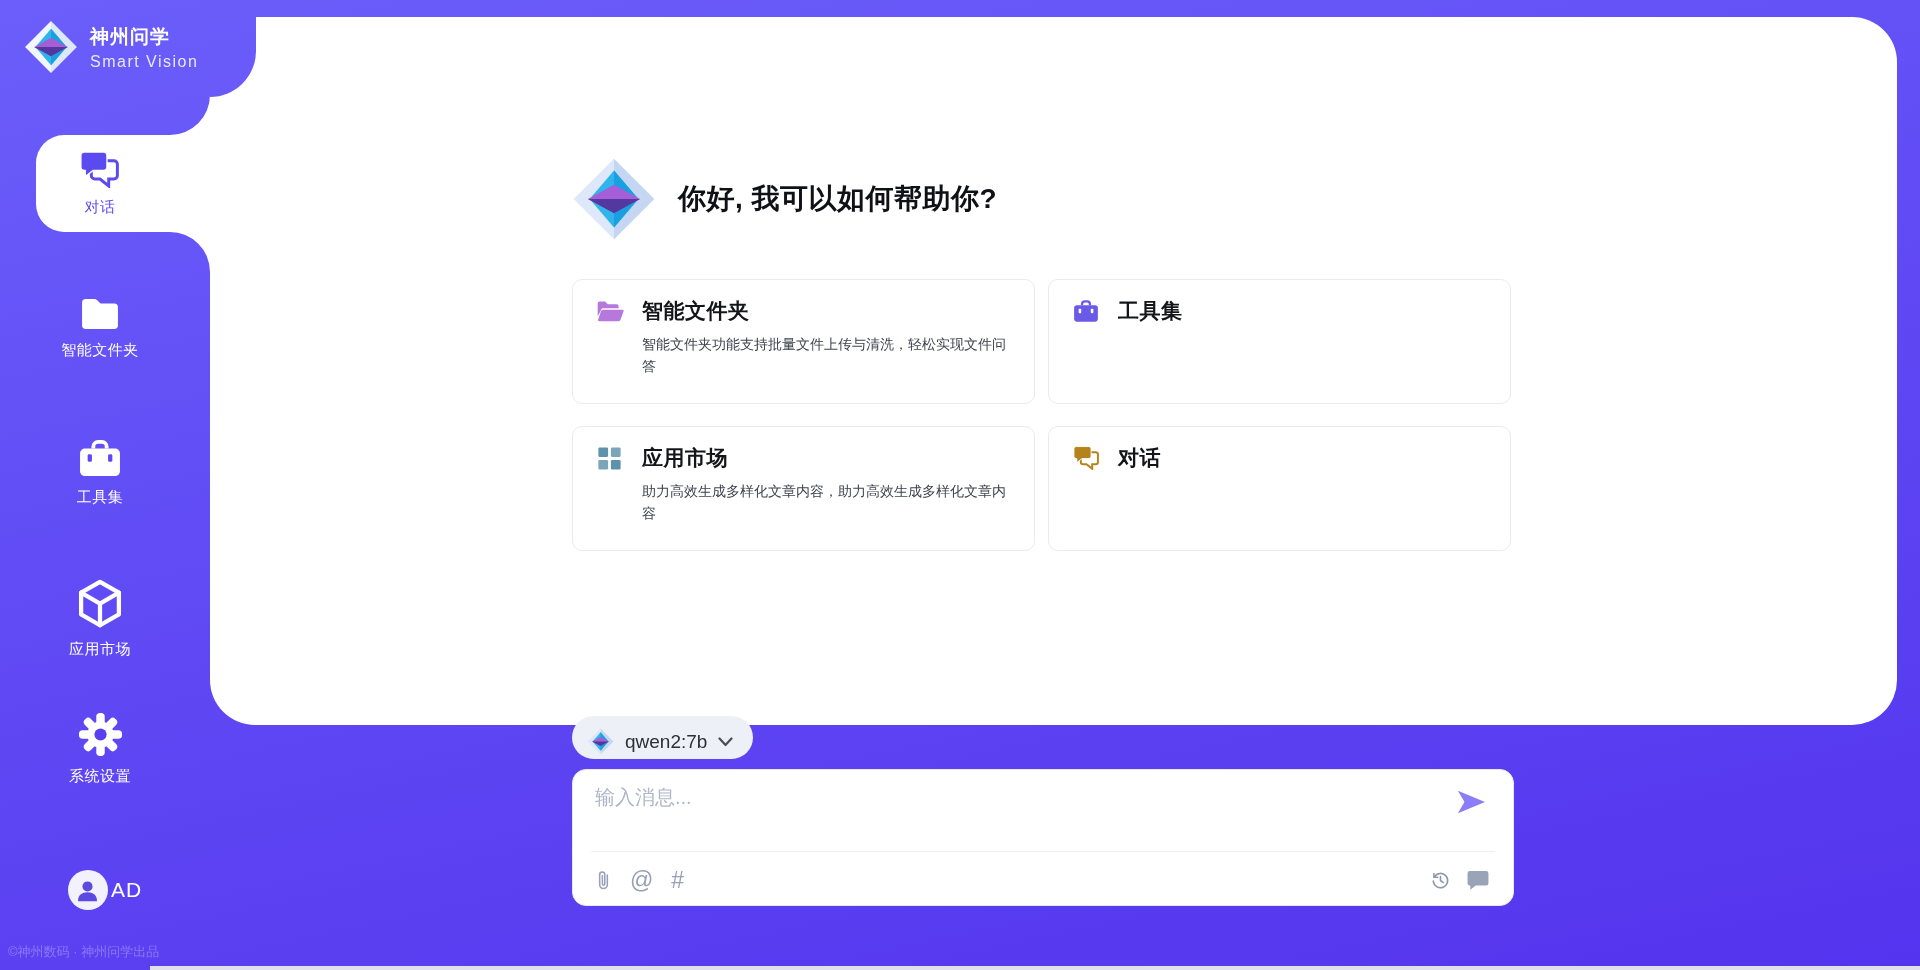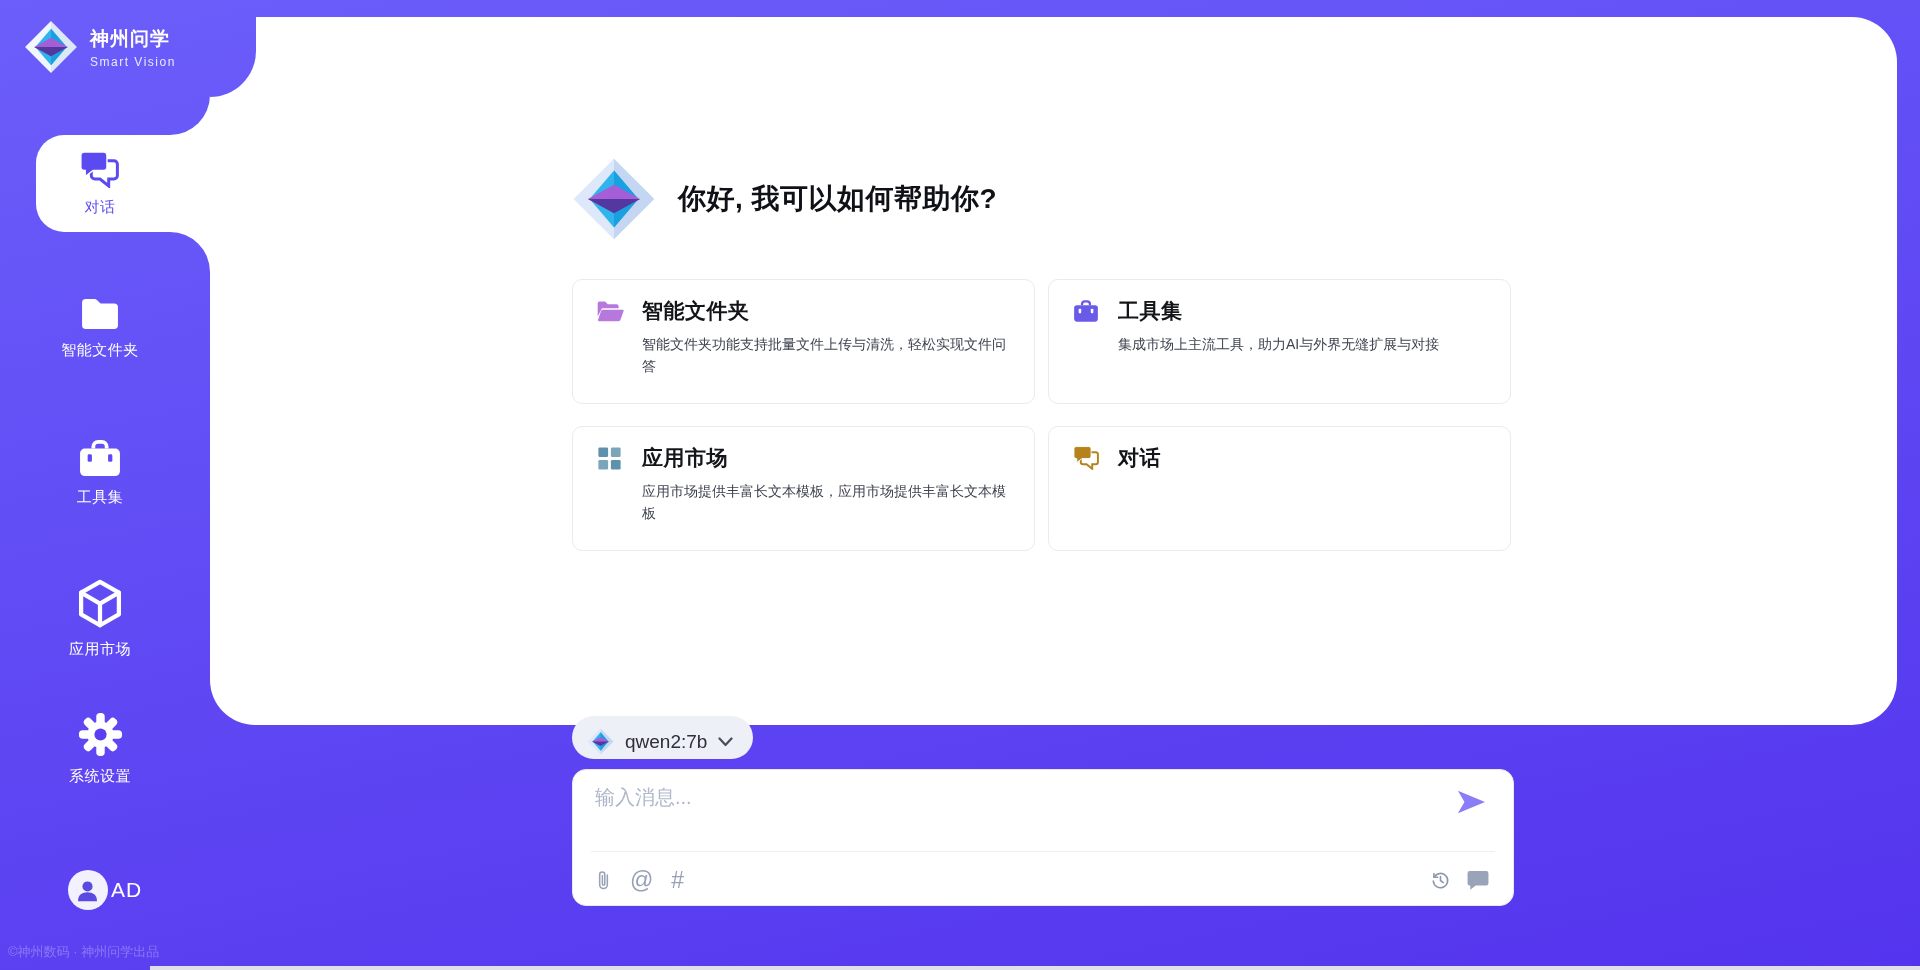--- a/index.html
+++ b/index.html
@@ -19,21 +19,21 @@
   .corner-blob {
     position:absolute; left:210px; top:17px; width:46px; height:80px;
     border-bottom-right-radius:46px;
   }
 
   
   .sidebar { position:absolute; left:0; top:0; width:210px; height:970px;text-decoration:underline; }
   .brand { position:absolute; left:24px; top:20px; display:flex; align-items:center; gap:12px; }
   .brand svg { width:54px; height:54px; }
   .brand-text .name { color:#fff; font-size:19px; font-weight:700; letter-spacing:1px; }
-  .brand-text .sub { color:#e8e9ff; font-size:12px; letter-spacing:1.5px; margin-top:3px; }
+  .brand-text .sub { color:#e8e9ff; font-size:16px; letter-spacing:1.5px; margin-top:3px; }
 
   .active-tab {
     position:absolute; left:36px; top:135px; width:174px; height:97px;
     background:#fff; border-radius:28px 0 0 28px;
   }
   .curve { position:absolute; left:170px; width:40px; height:40px; background:#fff; }
   .curve.top { top:95px; } .curve.bot { top:232px; }
   .curve::after { content:""; position:absolute; inset:0;
     background:linear-gradient(168deg,#6b5efa 0%,#5434ee 100%); background-attachment:fixed; }
   .curve.top::after { border-bottom-right-radius:40px; }
@@ -127,38 +127,37 @@
         <span class="card-ico" style="color: rgb(106, 90, 232);">
           <svg viewBox="0 0 46 40" width="26" height="23">
             <path d="M16 9 V7 a5 5 0 0 1 5 -5 h4 a5 5 0 0 1 5 5 v2" fill="none" stroke="currentColor" stroke-width="4"></path>
             <rect x="2" y="9" width="42" height="29" rx="5" fill="currentColor"></rect>
             <rect x="10" y="15" width="4.5" height="8" rx="1.5" fill="#ffffff"></rect>
             <rect x="31.5" y="15" width="4.5" height="8" rx="1.5" fill="#ffffff"></rect>
           </svg>
         </span>
         <span class="ttl">工具集</span>
       </div>
-      <div class="card-desc">集成市场上主流工具，助力AI与外界无缝扩展与对接</div>
     </div>
 
     <div class="card">
       <div class="card-head">
         <span class="card-ico" style="color: rgb(94, 146, 170);">
           <svg viewBox="0 0 36 36" width="25" height="25">
             <g fill="currentColor">
               <rect x="2" y="2" width="14" height="14" rx="2"></rect>
               <rect x="20" y="2" width="14" height="14" rx="2" opacity="0.82"></rect>
               <rect x="2" y="20" width="14" height="14" rx="2" opacity="0.82"></rect>
               <rect x="20" y="20" width="14" height="14" rx="2"></rect>
             </g>
           </svg>
         </span>
         <span class="ttl">应用市场</span>
       </div>
-      <div class="card-desc">应用市场提供丰富长文本模板，应用市场提供丰富长文本模板</div>
+      <div class="card-desc">助力高效生成多样化文章内容，助力高效生成多样化文章内容</div>
     </div>
 
     <div class="card">
       <div class="card-head">
         <span class="card-ico" style="color: rgb(181, 130, 28);">
           <svg viewBox="0 0 46 42" width="27" height="24">
             <path d="M17 11 h22 a4 4 0 0 1 4 4 v13 a4 4 0 0 1 -4 4 h-6 v8 l-10 -8 h-6 a4 4 0 0 1 -4 -4 v-13 a4 4 0 0 1 4 -4 z" fill="none" stroke="currentColor" stroke-width="3.4"></path>
             <path d="M5 1 h22 a4 4 0 0 1 4 4 v13 a4 4 0 0 1 -4 4 H15 l-9 7 v-7 H5 a4 4 0 0 1 -4 -4 V5 a4 4 0 0 1 4 -4 z" fill="currentColor" stroke="#ffffff" stroke-width="1.6"></path>
           </svg>
         </span>

